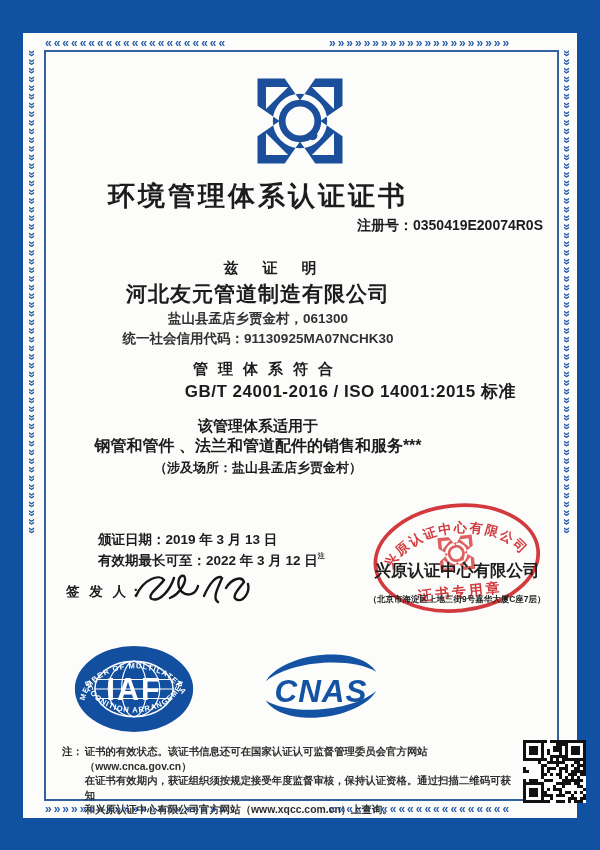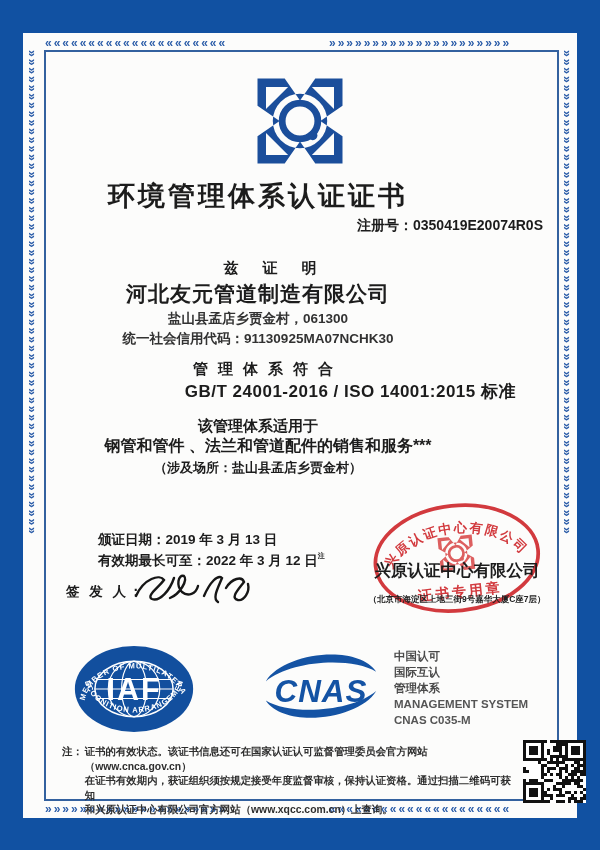--- a/index.html
+++ b/index.html
@@ -14,21 +14,21 @@
   .ghost-circle{position:absolute;border-radius:50%;pointer-events:none;}
   .line{position:absolute;white-space:nowrap;color:#1c1c1c;}
   .center{left:0;width:516px;text-align:center;}
   .title{font-size:27px;font-weight:800;letter-spacing:3px;}
   .reg{font-size:14px;font-weight:800;}
   .h-spaced{font-size:15px;font-weight:800;}
   .company{font-size:21px;font-weight:800;letter-spacing:1px;}
   .mid{font-size:13.5px;font-weight:600;color:#323232;}
   .standard{font-size:17px;font-weight:800;letter-spacing:.5px;text-align:right;}
   .scopehead{font-size:15px;font-weight:800;}
-  .scope{font-size:16px;font-weight:800;margin-left:10px;}
+  .scope{font-size:16px;font-weight:800;}
   .site{font-size:13px;font-weight:700;font-family:Liberation Serif, serif;}
   .dates{font-size:13.5px;font-weight:700;margin-left:32px;}
   .signer{font-size:13.5px;font-weight:600;letter-spacing:3px;}
   .sup-mark{font-size:7px;vertical-align:7px;font-weight:700;}
   .issuer-name{font-size:16.5px;font-weight:800;text-align:center;}
   .issuer-addr{font-size:8.5px;font-weight:700;text-align:center;color:#222;}
   .acc-block div{font-size:11.5px;font-weight:700;color:#4a4a4a;line-height:16px;}
   .acc-block .en{color:#555;}
   .footnote{position:absolute;left:62px;top:745px;width:455px;display:flex;font-size:10.4px;line-height:14.6px;font-weight:600;color:#2e2e2e;}
   .footnote .prefix{flex:0 0 auto;margin-right:2px;}
@@ -144,27 +144,20 @@
     </text>
     <text x="65" y="60" text-anchor="middle" font-size="32" font-weight="900" fill="#fff" letter-spacing="2">IAF</text>
   </svg>
 
   <svg style="position:absolute;left:256px;top:649px" width="130" height="80" viewBox="0 0 132 84">
     <path d="M8,34 C26,4 104,-6 124,24 C98,8 34,12 8,34 Z" fill="#1453a4"></path>
     <path d="M124,44 C106,74 28,84 8,54 C34,70 98,66 124,44 Z" fill="#1453a4"></path>
     <text x="66" y="56" text-anchor="middle" font-size="33" font-weight="900" font-style="italic" fill="#1453a4" letter-spacing="1">CNAS</text>
   </svg>
 
-  <div class="acc-block" style="position:absolute;left:394px;top:648px">
-    <div>中国认可</div>
-    <div>国际互认</div>
-    <div>管理体系</div>
-    <div class="en">MANAGEMENT SYSTEM</div>
-    <div class="en">CNAS C035-M</div>
-  </div>
 
   <div class="footnote">
     <span class="prefix">注：</span>
     <div>
       <div>证书的有效状态。该证书信息还可在国家认证认可监督管理委员会官方网站（www.cnca.gov.cn）</div>
       <div>在证书有效期内，获证组织须按规定接受年度监督审核，保持认证资格。通过扫描二维码可获知</div>
       <div>和兴原认证中心有限公司官方网站（www.xqcc.com.cn）上查询。</div>
     </div>
   </div>
 

